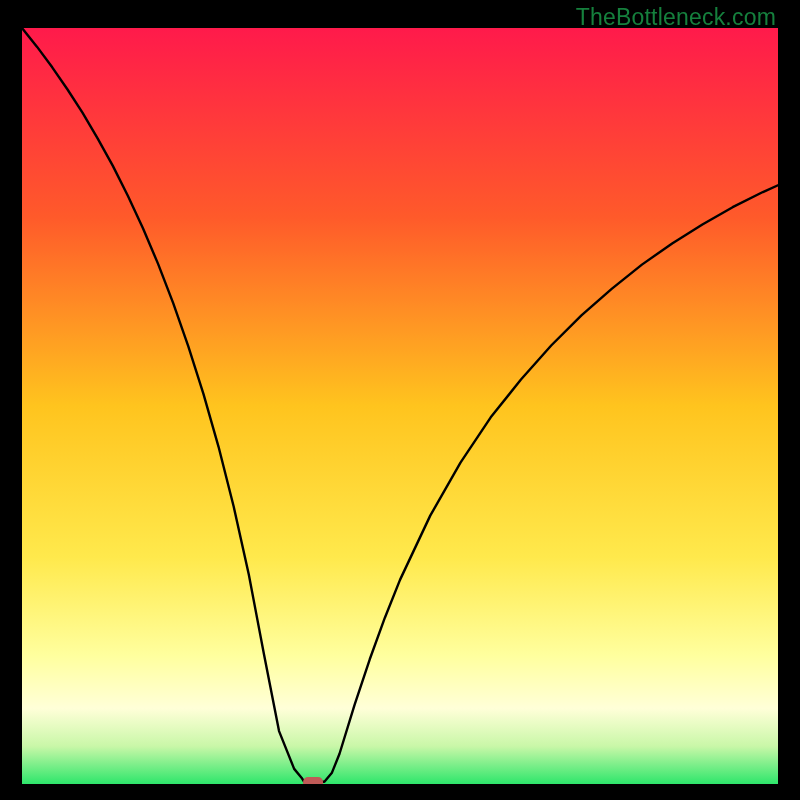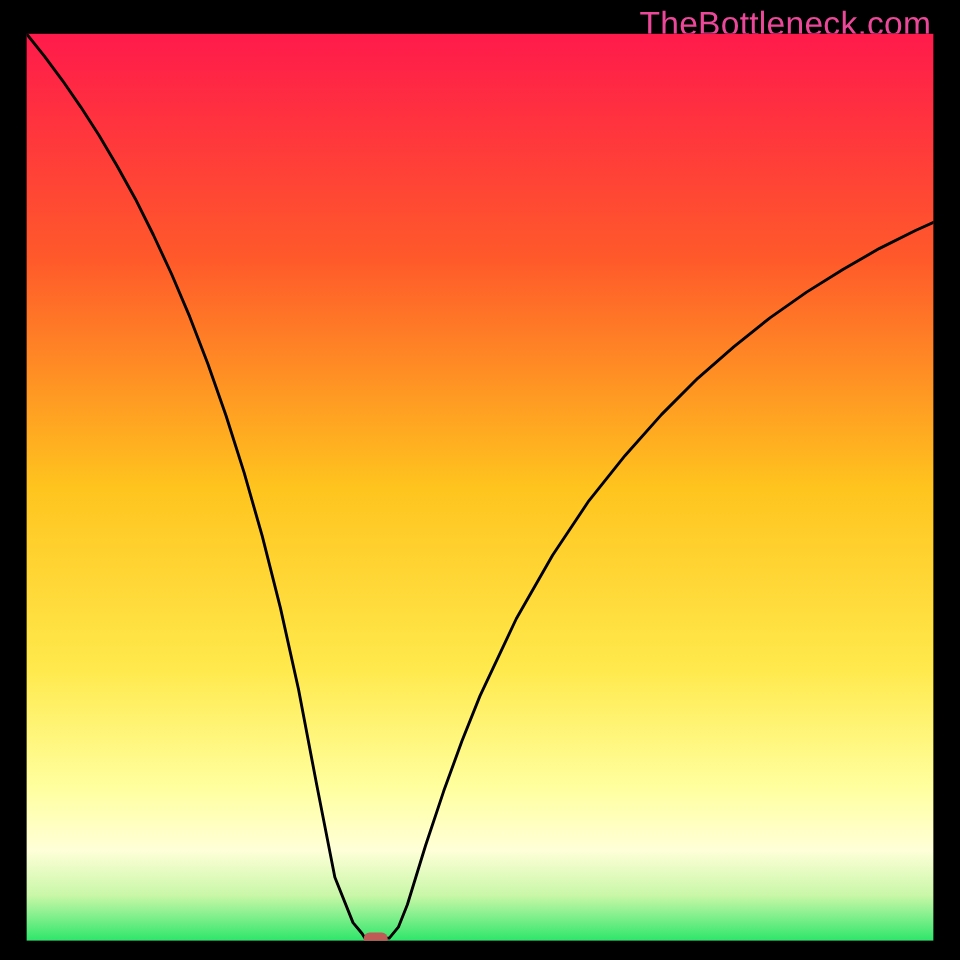--- a/index.html
+++ b/index.html
@@ -23,22 +23,22 @@
     position: absolute;
     left: 0;
     top: 0;
     width: 756px;
     height: 756px;
   }
   .watermark {
     position: absolute;
     top: 4px;
     right: 24px;
-    color: #ec4899;
-    font-size: 28px;
+    color: #15803d;
+    font-size: 23px;
     font-weight: 500;
     letter-spacing: 0.2px;
   }
   svg { display: block; }
 </style>
 </head>
 <body>
 
 <div class="watermark">TheBottleneck.com</div>
 

